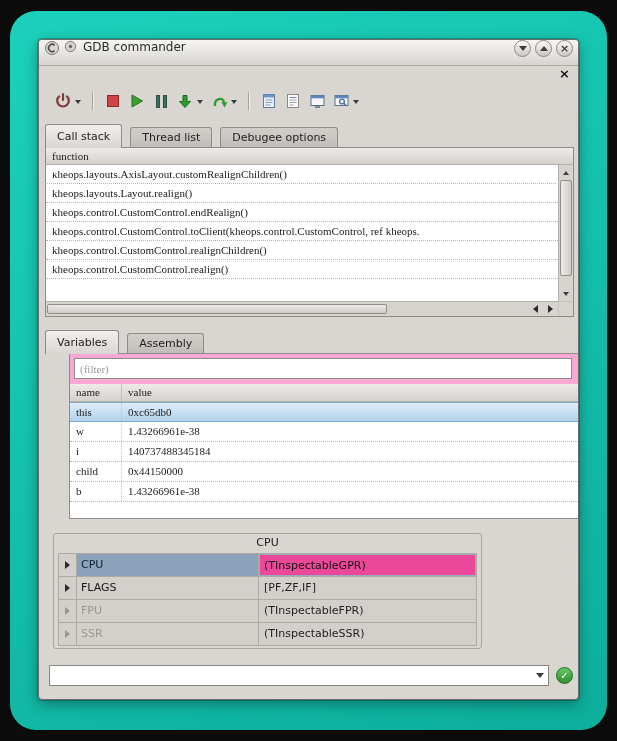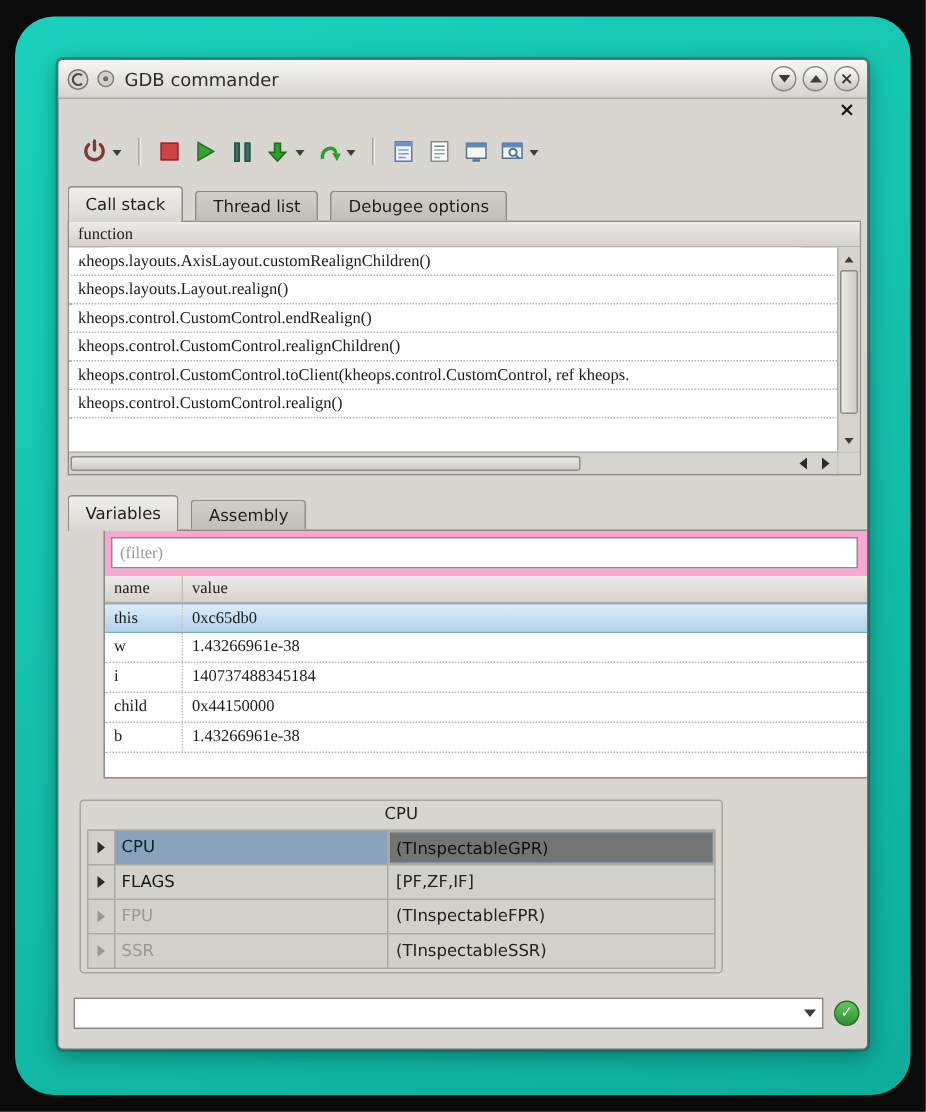--- a/index.html
+++ b/index.html
@@ -5,21 +5,21 @@
   html,body{margin:0;padding:0;width:617px;height:741px;background:#0b0b0b;overflow:hidden;
     font-family:"DejaVu Sans","Liberation Sans",sans-serif;}
   *{box-sizing:border-box;}
   .frame{position:absolute;left:10px;top:11px;width:597px;height:719px;border-radius:26px;
     background:linear-gradient(155deg,#1bd1bb,#0dae9b);}
   .window{position:absolute;left:28px;top:28px;width:541px;height:661px;background:#d9d6d2;
     border:1px solid #6f6d69;border-radius:4px;overflow:hidden;
     box-shadow:0 0 0 1px rgba(0,0,0,.22),0 4px 14px rgba(0,0,0,.35);}
 
   
-  .titlebar{position:absolute;top:0;left:0;right:0;height:26px;display:flex;align-items:center;
+  .titlebar{position:absolute;top:0;left:0;right:0;height:26px;display:flex;
     gap:4px;padding:0 5px;background:linear-gradient(#f7f6f4,#d7d4d0);border-bottom:1px solid #aeaba7;}
   .title{font-size:12px;color:#2b2b2b;flex:1;margin-left:2px;}
   .tb-btn{width:17px;height:17px;border-radius:50%;flex:0 0 17px;display:flex;align-items:center;
     justify-content:center;background:linear-gradient(#fefdfc,#c9c6c2);border:1px solid #8b8884;
     font-size:11px;font-weight:bold;color:#3a3a3a;line-height:1;}
   
   .tri-down{width:0;height:0;border-left:4px solid transparent;border-right:4px solid transparent;border-top:5px solid #3c3c3c;}
   .tri-up{width:0;height:0;border-left:4px solid transparent;border-right:4px solid transparent;border-bottom:5px solid #3c3c3c;}
   .tri-down.sm{border-left-width:3px;border-right-width:3px;border-top-width:4px;}
   .tri-up.sm{border-left-width:3px;border-right-width:3px;border-bottom-width:4px;}
@@ -101,21 +101,21 @@
   .gb-title{text-align:center;font-size:11px;color:#222;margin-top:2px;}
   .cpu-grid{position:absolute;left:4px;right:4px;top:19px;display:grid;
     grid-template-columns:17px 181px 1fr;grid-auto-rows:22px;gap:1px;
     background:#adaaa6;border:1px solid #adaaa6;}
   .cpu-exp{display:flex;align-items:center;justify-content:center;background:#d3d0cc;}
   .cpu-name{background:#d3d0cc;font-size:11px;line-height:22px;padding-left:4px;color:#161616;overflow:hidden;}
   .cpu-name.sel{background:#8aa3ba;color:#0e1f33;}
   .cpu-name.dim{color:#9a9793;}
   .cpu-val{background:#d3d0cc;font-size:11px;line-height:22px;padding-left:5px;color:#222;
     position:relative;overflow:hidden;}
-  .cpu-val input{position:absolute;inset:0;border:1px solid #97abc0;background:#737373;font-size:11px;
+  .cpu-val input{position:absolute;inset:0;border:1px solid #97abc0;background:#ec4899;font-size:11px;
     padding:0 4px;font-family:inherit;color:#111;outline:none;}
 
   
   .cmdbar{position:absolute;left:6px;top:624px;width:529px;height:24px;}
   .combo{position:absolute;left:4px;top:1px;width:500px;height:21px;border:1px solid #8a8783;
     background:#fff;display:flex;align-items:center;}
   .combo input{flex:1;border:none;outline:none;font-size:11px;padding:0 5px;font-family:inherit;background:transparent;}
   .combo-arrow{width:16px;height:100%;display:flex;align-items:center;justify-content:center;}
   .ok-btn{position:absolute;right:1px;top:3px;width:17px;height:17px;border-radius:50%;
     background:linear-gradient(#63c763,#2e8f2e);border:1px solid #1f6f1f;color:#fff;
@@ -257,22 +257,22 @@
       <div class="tab">Thread list</div>
       <div class="tab">Debugee options</div>
     </div>
 
     <div class="pane callstack">
       <div class="cs-header">function</div>
       <div class="cs-rows">
         <div class="cs-row">kheops.layouts.AxisLayout.customRealignChildren()</div>
         <div class="cs-row">kheops.layouts.Layout.realign()</div>
         <div class="cs-row">kheops.control.CustomControl.endRealign()</div>
+        <div class="cs-row">kheops.control.CustomControl.toClient(kheops.control.CustomControl, ref kheops.</div>
         <div class="cs-row">kheops.control.CustomControl.realignChildren()</div>
-        <div class="cs-row">kheops.control.CustomControl.toClient(kheops.control.CustomControl, ref kheops.</div>
         <div class="cs-row">kheops.control.CustomControl.realign()</div>
       </div>
       <div class="sb-v">
         <div class="sb-btn up">
               <i class="tri-up sm"></i>
             </div>
         <div class="sb-thumb-v"></div>
         <div class="sb-btn down">
               <i class="tri-down sm"></i>
             </div>

